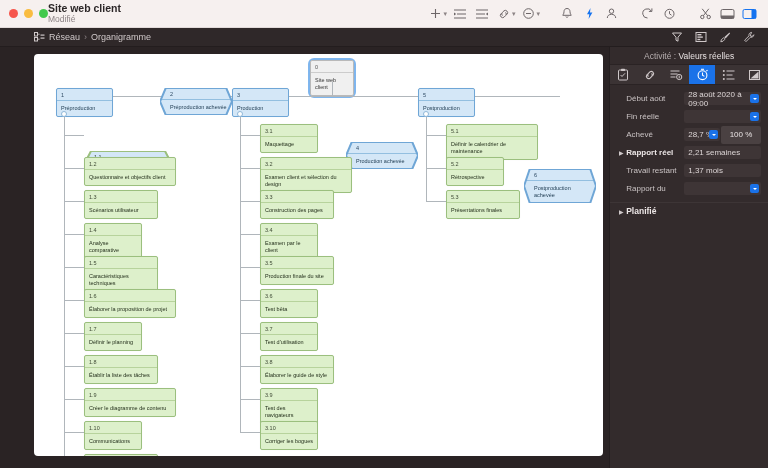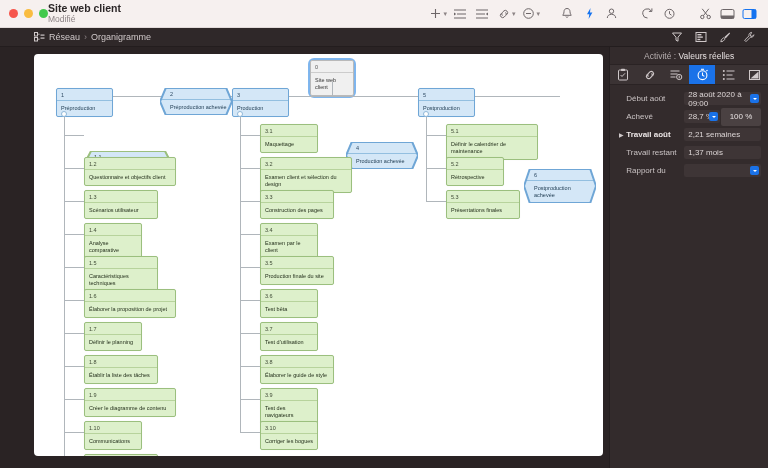--- a/index.html
+++ b/index.html
@@ -571,30 +571,38 @@
         <div class="row">
           <span class="tri"></span>
           <span class="lbl">Début août</span>
           <div class="fld">
             <span>28 août 2020 à 09:00</span>
             <span class="stepper"></span>
           </div>
         </div>
         <div class="row">
           <span class="tri"></span>
+          <span class="lbl">Fin réelle</span>
+          <div class="fld">
+            <span></span>
+            <span class="stepper"></span>
+          </div>
+        </div>
+        <div class="row">
+          <span class="tri"></span>
           <span class="lbl">Achevé</span>
           <div class="fld">
             <span>28,7 %</span>
             <span class="stepper"></span>
           </div>
           <div class="pct100">100 %</div>
         </div>
         <div class="row">
           <span class="tri">▶</span>
-          <span class="lbl b">Travail août</span>
+          <span class="lbl b">Rapport réel</span>
           <div class="fld">
             <span>2,21 semaines</span>
           </div>
         </div>
         <div class="row">
           <span class="tri"></span>
           <span class="lbl">Travail restant</span>
           <div class="fld">
             <span>1,37 mois</span>
           </div>
@@ -602,15 +610,19 @@
         <div class="row">
           <span class="tri"></span>
           <span class="lbl">Rapport du</span>
           <div class="fld">
             <span></span>
             <span class="stepper"></span>
           </div>
         </div>
       </div>
     <div id="inspector-sections">
+        <div class="sect">
+          <span class="tri">▶</span>
+          <span class="stitle">Planifié</span>
+        </div>
       </div>
   </div>
 </div>
 
 </body></html>

